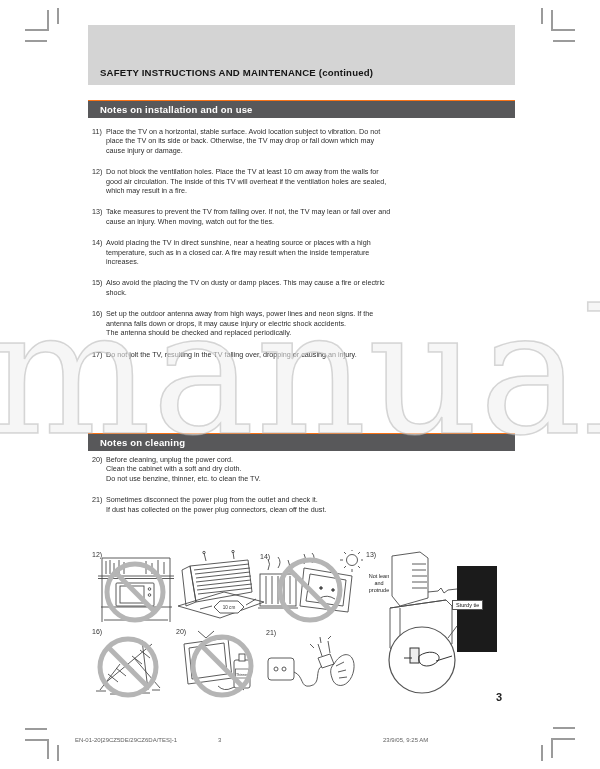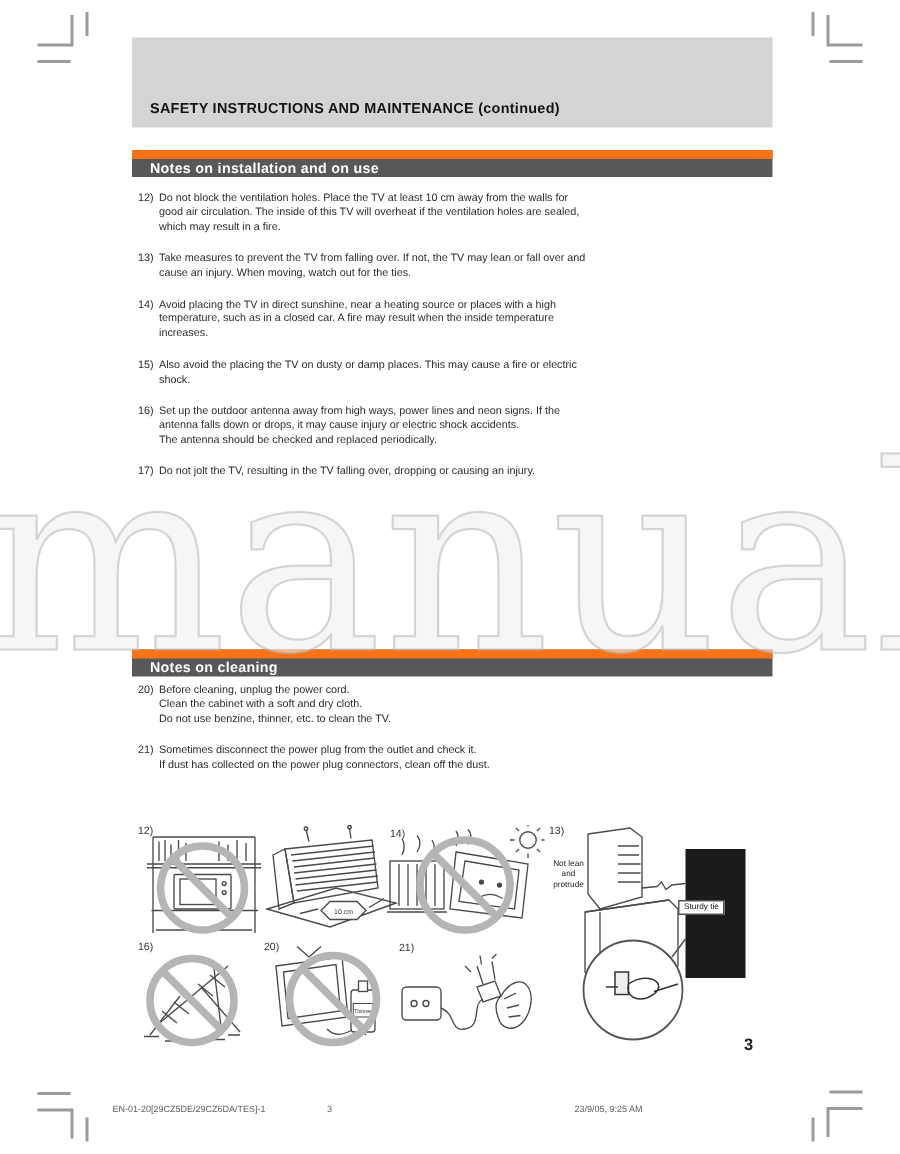--- a/index.html
+++ b/index.html
@@ -13,21 +13,21 @@
   .header-bar{
     position:absolute;left:88px;top:25px;width:427px;height:60px;
     background:#d4d4d4;display:flex;align-items:flex-end;
     padding:0 0 7px 12px;box-sizing:border-box;
   }
   .header-bar .title{font-size:9.6px;font-weight:bold;color:#141414;letter-spacing:0.2px;}
   
   .section-bar{
     position:absolute;left:88px;width:427px;height:18px;background:#58585a;
     display:flex;align-items:center;padding-left:12px;box-sizing:border-box;
-    border-top:6px solid #f97316;
+    border-top:1px solid #f97316;
   }
   .section-bar .stitle{font-size:9.5px;font-weight:bold;color:#ffffff;letter-spacing:0.2px;}
   
   .items{position:absolute;left:92px;width:420px;}
   .item{display:flex;margin-bottom:12px;font-size:7.2px;line-height:9.4px;color:#2d2d2d;}
   .item:last-child{margin-bottom:0;}
   .item .num{flex:none;width:14px;}
   .item .txt{flex:1;white-space:pre-line;}
   
   .figlabel{position:absolute;font-size:7px;color:#333;}
@@ -78,20 +78,26 @@
 <div class="header-bar">
   <span class="title">SAFETY INSTRUCTIONS AND MAINTENANCE (continued)</span>
 </div>
 
 <div class="section-bar" style="top:100px">
   <span class="stitle">Notes on installation and on use</span>
 </div>
 
 <div class="items" style="top:127px">
   <div class="item">
+    <span class="num">11)</span>
+    <span class="txt">Place the TV on a horizontal, stable surface. Avoid location subject to vibration. Do not
+place the TV on its side or back. Otherwise, the TV may drop or fall down which may
+cause injury or damage.</span>
+  </div>
+  <div class="item">
     <span class="num">12)</span>
     <span class="txt">Do not block the ventilation holes. Place the TV at least 10 cm away from the walls for
 good air circulation. The inside of this TV will overheat if the ventilation holes are sealed,
 which may result in a fire.</span>
   </div>
   <div class="item">
     <span class="num">13)</span>
     <span class="txt">Take measures to prevent the TV from falling over. If not, the TV may lean or fall over and
 cause an injury. When moving, watch out for the ties.</span>
   </div>

